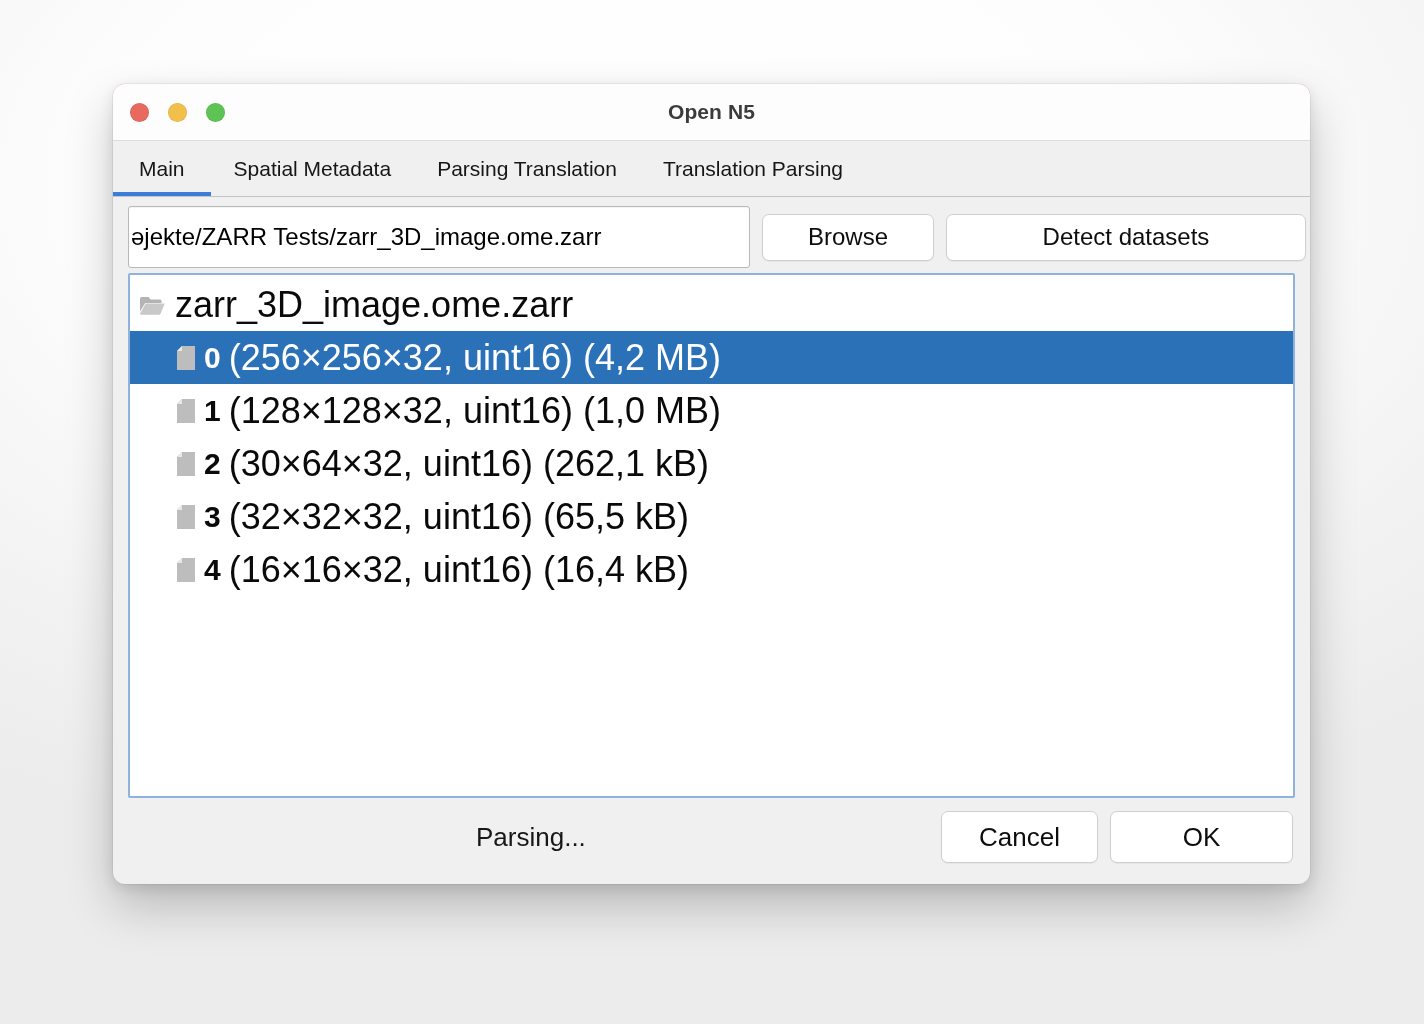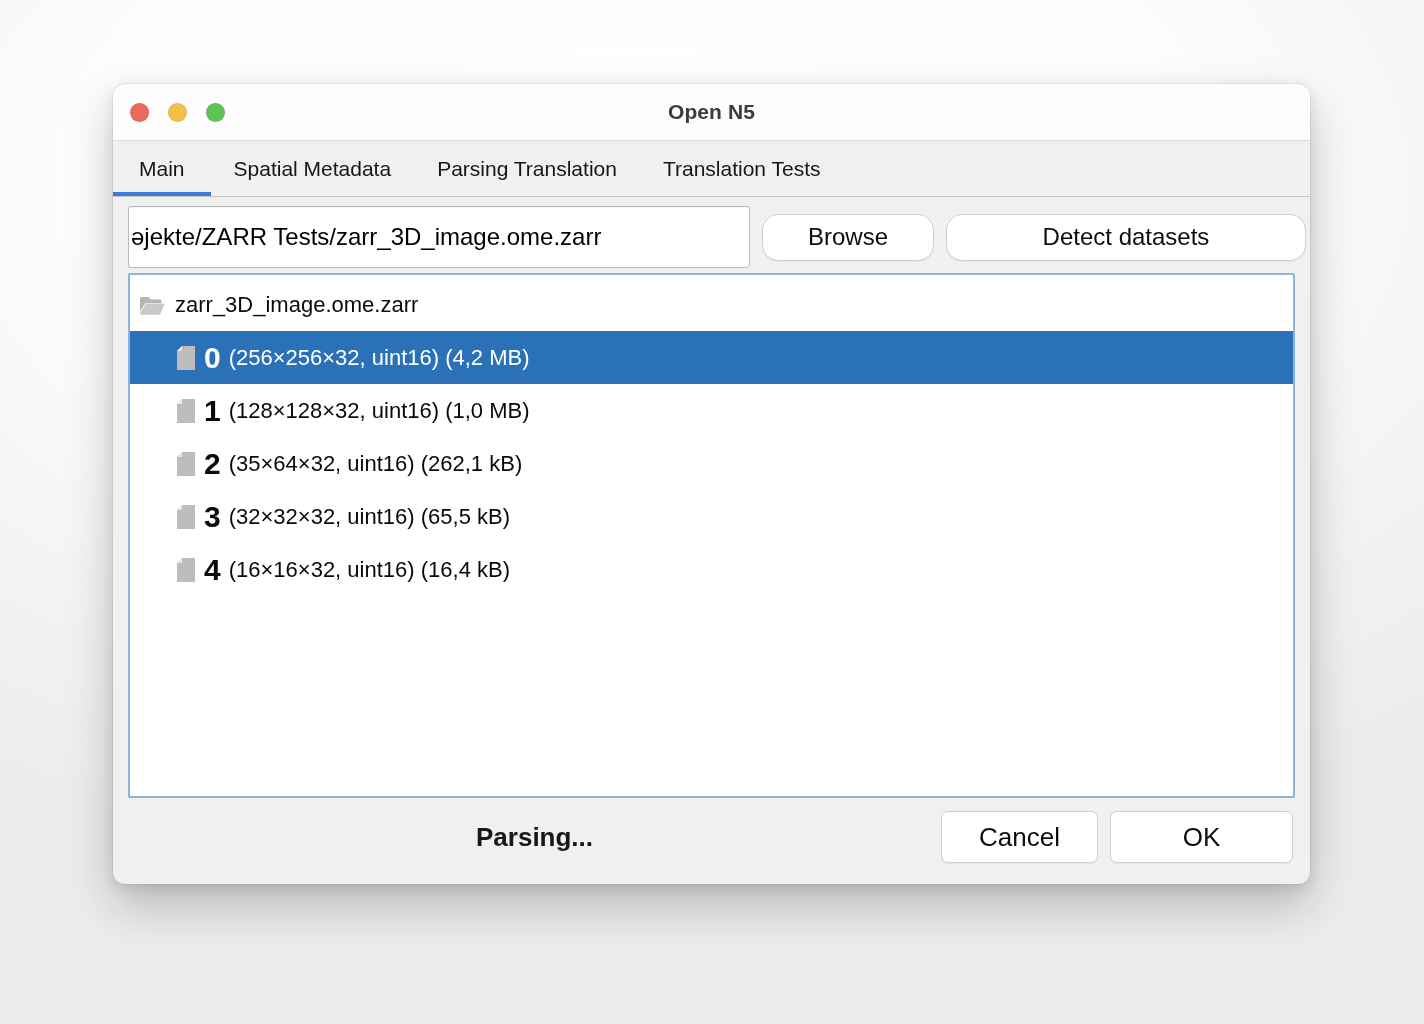--- a/index.html
+++ b/index.html
@@ -143,21 +143,21 @@
     color: #000000;
     padding: 0 2px 0 2px;
     outline: none;
     box-shadow: inset 0 1px 1px rgba(0,0,0,0.05);
   }
 
   .btn {
     height: 47px;
     background: #ffffff;
     border: 1px solid #cfcfcf;
-    border-radius: 16px;
+    border-radius: 7px;
     font-family: "Liberation Sans", sans-serif;
     font-size: 24px;
     color: #0d0d0d;
     cursor: default;
     box-shadow: 0 1px 1px rgba(0,0,0,0.05);
     white-space: nowrap;
   }
   .btn-browse { flex: 0 0 172px; width: 172px; }
   .btn-detect { flex: 0 0 360px; width: 360px; }
 
@@ -188,21 +188,21 @@
     flex: 0 0 auto;
     display: inline-flex;
     align-items: center;
     justify-content: center;
     margin-right: 9px;
   }
   .folder-icon { width: 27px; height: 22px; }
   .file-icon { width: 18px; height: 24px; }
 
   .row-label {
-    font-size: 22px;
+    font-size: 36px;
     color: #0a0a0a;
     line-height: 1;
   }
   .row-key {
     font-size: 30px;
     font-weight: bold;
     color: #0a0a0a;
     line-height: 1;
     margin-right: 8px;
   }
@@ -216,21 +216,20 @@
     align-items: center;
     padding: 0 17px 8px 17px;
     position: relative;
   }
 
   .status-text {
     position: absolute;
     left: 363px;
     font-size: 26px;
     color: #171717;
-    font-weight: bold;
   }
 
   .footer-buttons {
     margin-left: auto;
     display: flex;
     gap: 12px;
   }
 
   .btn-ok     { width: 183px; height: 52px; font-size: 26px; border-radius: 7px; }
   .btn-cancel { width: 157px; height: 52px; font-size: 26px; border-radius: 7px; }
@@ -246,21 +245,21 @@
       <span class="light min"></span>
       <span class="light zoom"></span>
     </div>
     <div class="window-title">Open N5</div>
   </div>
 
   <div class="tabbar">
     <button class="tab active">Main</button>
     <button class="tab">Spatial Metadata</button>
     <button class="tab">Parsing Translation</button>
-    <button class="tab">Translation Tests</button>
+    <button class="tab">Translation Parsing</button>
   </div>
 
   <div class="content">
 
     <div class="path-row">
       <input class="path-input" type="text" value="ǝjekte/ZARR Tests/zarr_3D_image.ome.zarr" style="">
       <button class="btn btn-browse">Browse</button>
       <button class="btn btn-detect">Detect datasets</button>
     </div>
 
@@ -299,21 +298,21 @@
       </div>
 
       <div class="tree-row child">
         <span class="icon-slot">
           <svg class="file-icon" viewBox="0 0 18 24" xmlns="http://www.w3.org/2000/svg">
             <path d="M5 0h13v24H0V5z" fill="#bdbdbd"></path>
             <path d="M5 0v5H0z" fill="#e8e8e8"></path>
           </svg>
         </span>
         <span class="row-key">2</span>
-        <span class="row-label">(35×64×32, uint16) (262,1 kB)</span>
+        <span class="row-label">(30×64×32, uint16) (262,1 kB)</span>
       </div>
 
       <div class="tree-row child">
         <span class="icon-slot">
           <svg class="file-icon" viewBox="0 0 18 24" xmlns="http://www.w3.org/2000/svg">
             <path d="M5 0h13v24H0V5z" fill="#bdbdbd"></path>
             <path d="M5 0v5H0z" fill="#e8e8e8"></path>
           </svg>
         </span>
         <span class="row-key">3</span>

